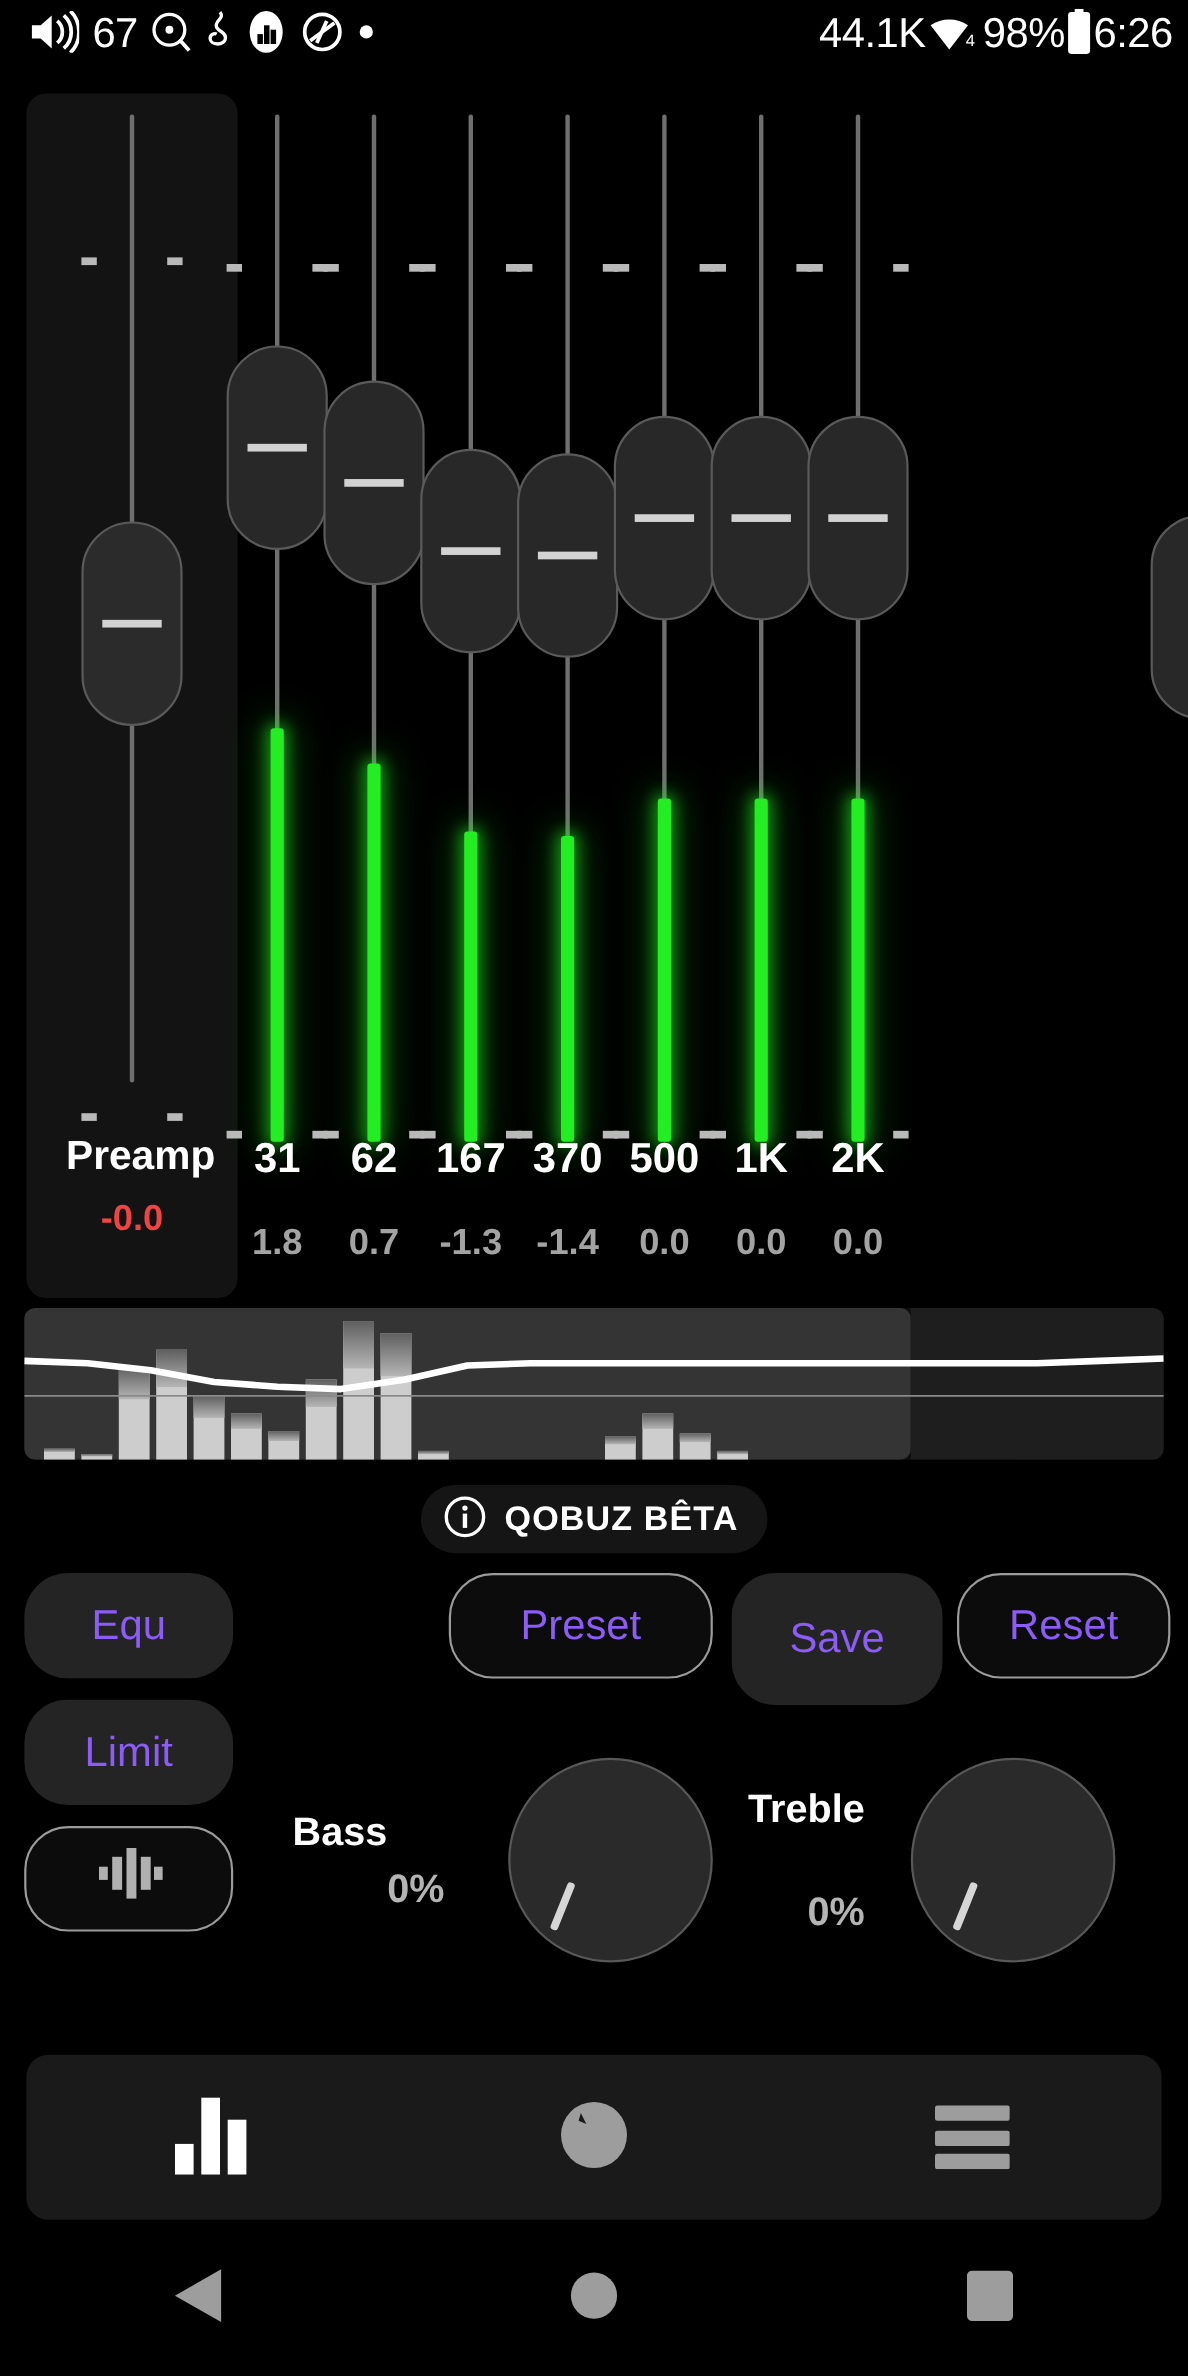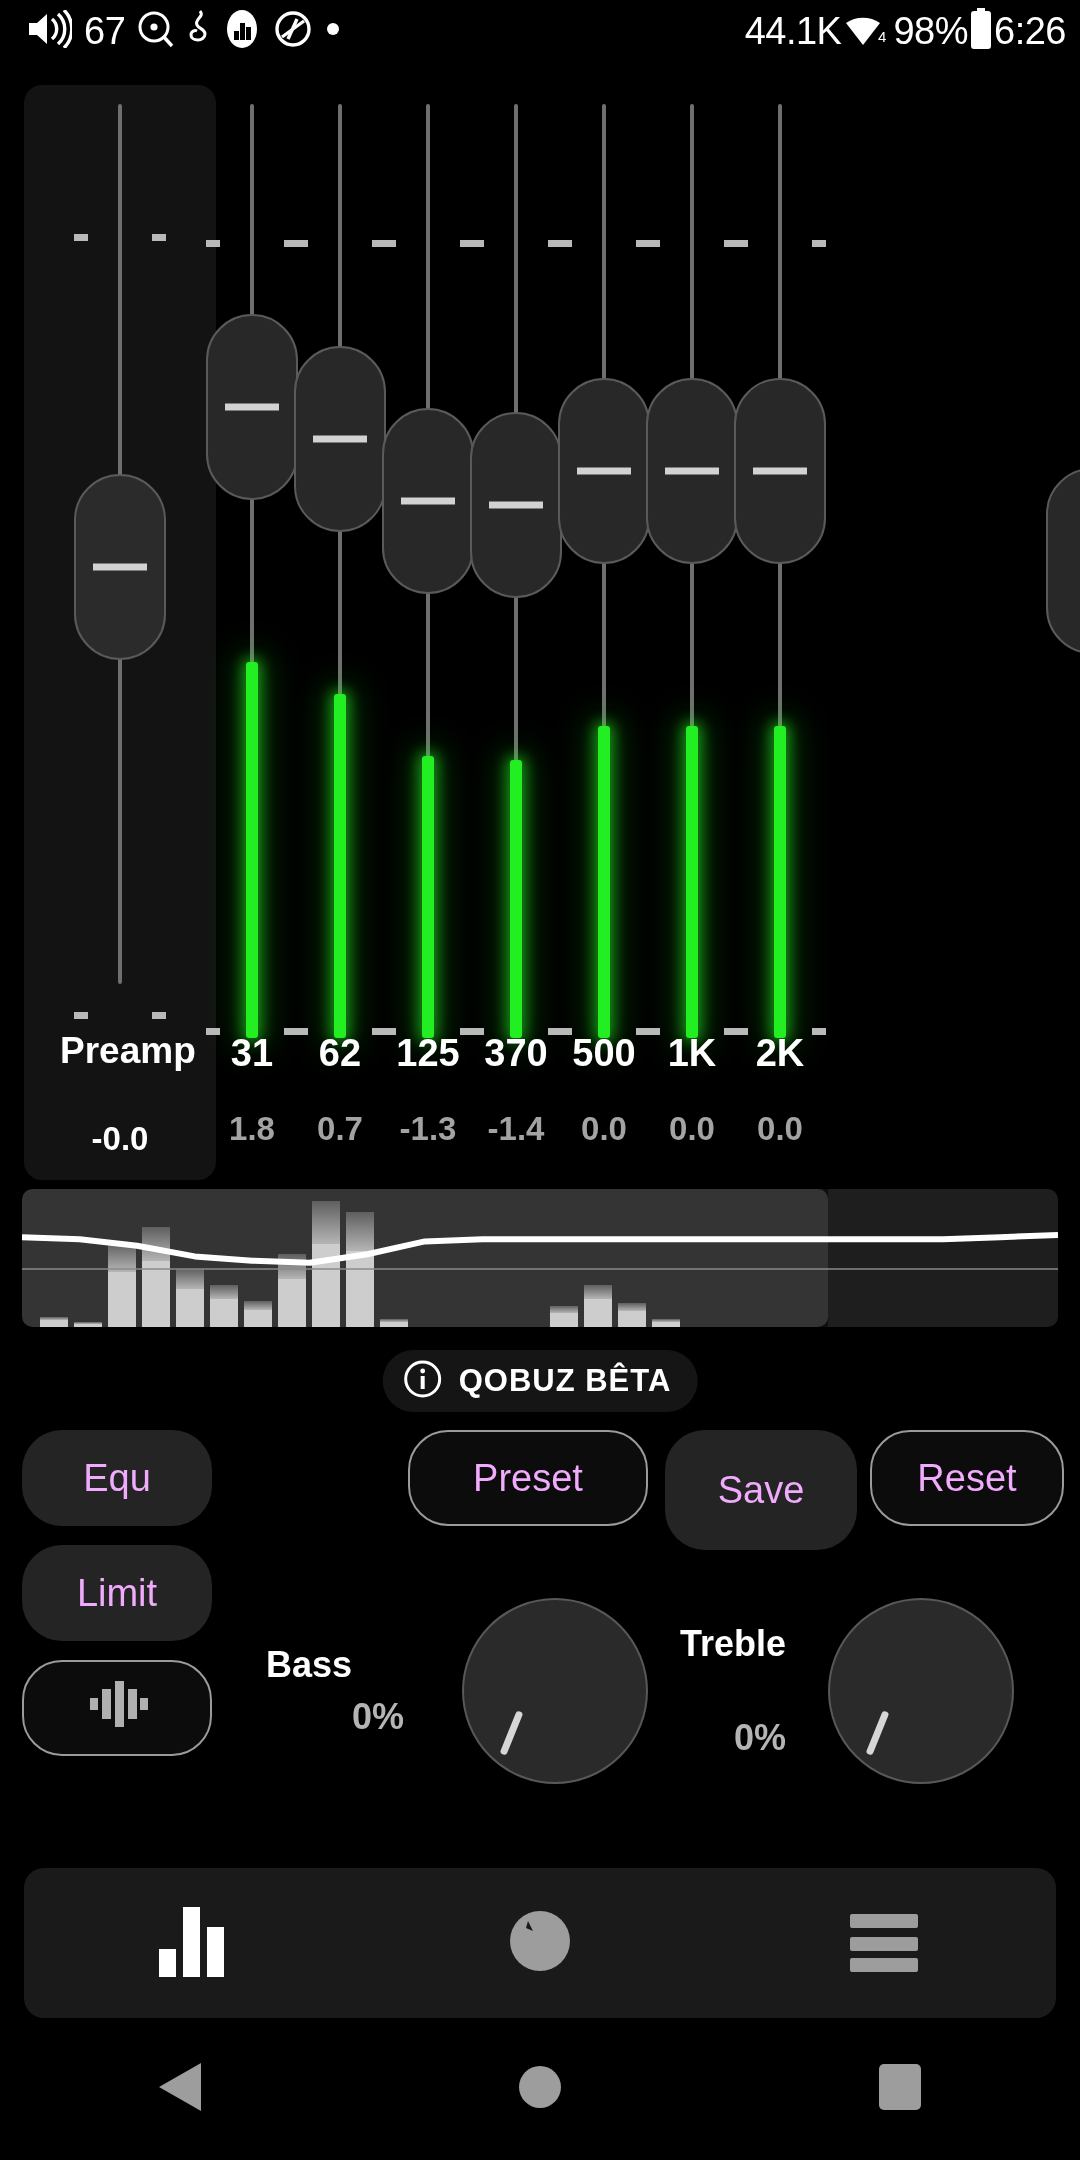--- a/index.html
+++ b/index.html
@@ -56,21 +56,21 @@
 
   .band .lbl {
     position: absolute; left: 0; width: 120px; text-align: center;
     top: 970px; font-size: 38px; font-weight: 700; color: #fff;
   }
   .band .val {
     position: absolute; left: 0; width: 120px; text-align: center;
     top: 1048px; font-size: 33px; font-weight: 700; color: #a3a3a3;
   }
   .band.preamp .lbl { top: 968px; font-size: 37px; }
-  .band.preamp .val { top: 1058px; color: #ffffff; }
+  .band.preamp .val { top: 1026px; color: #ef4444; }
 
   
   #partial-thumb {
     position: absolute; left: 1046px; top: 406px; width: 92px; height: 186px;
     background: #282828; border: 2px solid #5a5a5a; border-radius: 46px;
   }
 
   
   #spectrum {
     position: absolute; left: 22px; top: 1189px; width: 1036px; height: 138px;
@@ -93,21 +93,21 @@
   #qobuz {
     position: absolute; left: 50%; transform: translateX(-50%); top: 1350px;
     height: 62px; padding: 0 26px 0 20px; border-radius: 31px; background: #151515;
     display: flex; align-items: center; gap: 16px;
   }
   #qobuz .lab { font-size: 31px; font-weight: 700; color: #fff; letter-spacing: 1px; }
 
   
   .pill {
     position: absolute; display: flex; align-items: center; justify-content: center;
-    border-radius: 40px; font-size: 38px; color: #f0abfc; font-weight: 400;
+    border-radius: 40px; font-size: 38px; color: #8b5cf6; font-weight: 400;
   }
   .pill.filled { background: #242424; border: 2px solid transparent; }
   .pill.outline { background: #0c0c0c; border: 2px solid #9b9b9b; }
 
   #btn-equ   { left: 22px;  top: 1430px; width: 190px; height: 96px; }
   #btn-preset{ left: 408px; top: 1430px; width: 240px; height: 96px; }
   #btn-save  { left: 665px; top: 1430px; width: 192px; height: 120px; }
   #btn-reset { left: 870px; top: 1430px; width: 194px; height: 96px; }
   #btn-limit { left: 22px;  top: 1545px; width: 190px; height: 96px; }
   #btn-wave  { left: 22px;  top: 1660px; width: 190px; height: 96px; }
@@ -248,21 +248,21 @@
   <div class="band" style="left:368px;">
     <div class="track"></div>
     <div class="fill" style="top:694px;height:282px;"></div>
     <div class="tick" style="left:14px;top:178px;"></div>
     <div class="tick" style="left:92px;top:178px;"></div>
     <div class="tick" style="left:14px;top:966px;"></div>
     <div class="tick" style="left:92px;top:966px;"></div>
     <div class="thumb" style="top:346px;">
         <i></i>
       </div>
-    <div class="lbl">125</div>
+    <div class="lbl">167</div>
     <div class="val">-1.3</div>
   </div>
 
   <div class="band" style="left:456px;">
     <div class="track"></div>
     <div class="fill" style="top:698px;height:278px;"></div>
     <div class="tick" style="left:14px;top:178px;"></div>
     <div class="tick" style="left:92px;top:178px;"></div>
     <div class="tick" style="left:14px;top:966px;"></div>
     <div class="tick" style="left:92px;top:966px;"></div>

